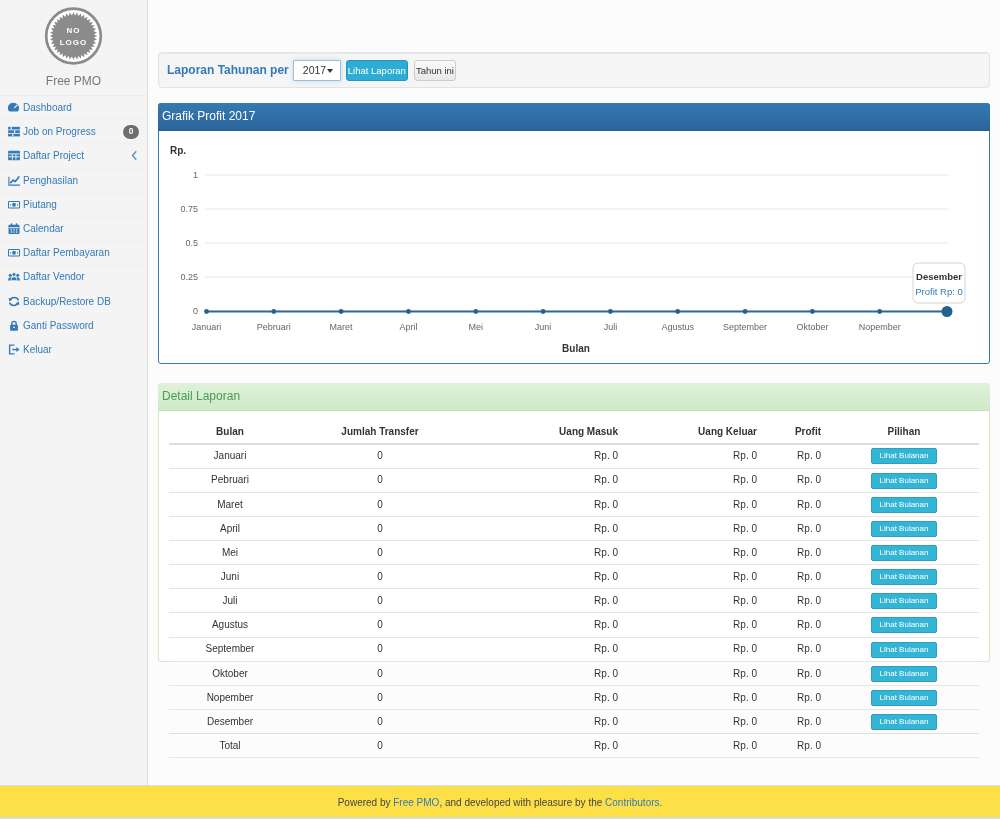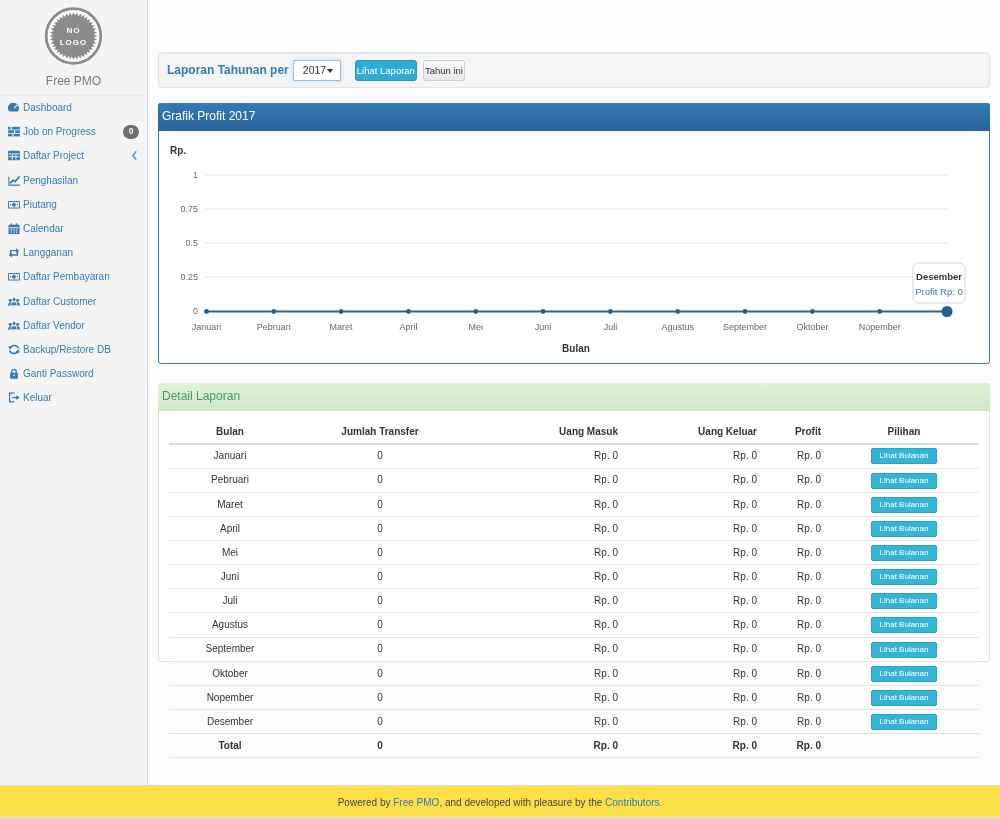--- a/index.html
+++ b/index.html
@@ -14,39 +14,39 @@
 #menu li { height:24.2px; border-bottom:1px solid #f0f0f1; display:flex; align-items:center; padding:0 6px 0 8px; color:#337ab7; font-size:10px; }
 #menu li svg { flex:0 0 auto; margin-right:3px; width:12px; height:11px; }
 #menu li span.txt { flex:1 1 auto; white-space:nowrap; overflow:hidden; }
 .badge0 { background:#6e6e6e; color:#fff; font-size:8.5px; font-weight:bold; border-radius:7px; padding:2px 5.5px; line-height:9.5px; margin-right:2px; }
 
 #content { position:absolute; left:148px; top:0; width:852px; height:785px; }
 .breadcrumb { position:absolute; left:10px; top:11px; width:832px; height:25px; background:#f5f5f5; border-radius:4px; padding:6.5px 15px; font-size:10px; color:#777; }
 .breadcrumb a { color:#337ab7; }
 .breadcrumb .sep { color:#ccc; padding:0 3px; }
 .well { position:absolute; left:10px; top:52px; width:832px; height:36px; background:#f5f5f5; border:1px solid #e3e3e3; border-radius:4px; box-shadow:inset 0 1px 1px rgba(0,0,0,.05); display:flex; align-items:center; padding:0 8px; }
-.sel { width:48px; height:21px; border:1px solid #9cc0dc; background:#fff; border-radius:1px; margin-right:14px; position:relative; font-size:10.5px; color:#333; line-height:19px; padding-left:9px; box-shadow:0 0 5px rgba(102,175,233,.35); }
+.sel { width:48px; height:21px; border:1px solid #9cc0dc; background:#fff; border-radius:1px; margin-right:5px; position:relative; font-size:10.5px; color:#333; line-height:19px; padding-left:9px; box-shadow:0 0 5px rgba(102,175,233,.35); }
 .sel:after { content:""; position:absolute; right:7px; top:8.5px; border-left:3px solid transparent; border-right:3px solid transparent; border-top:4px solid #333; }
 .well label { color:#337ab7; font-weight:bold; font-size:12px; margin-right:4px; }
 .btn { display:inline-block; height:21px; line-height:19px; font-size:9.5px; border-radius:3px; padding:0 1px; font-family:"Liberation Sans",sans-serif; }
 .btn-info { background:#2dadd3; border:1px solid #2496b8; color:#fff; margin-right:6px; }
 .btn-default { background:linear-gradient(#fbfbfb,#e8e8e8); border:1px solid #ccc; color:#333; }
 
 .panel { position:absolute; left:10px; width:832px; border-radius:3px; }
 .panel-hd { height:28px; line-height:27px; padding:0 4px; font-size:12px; border-radius:3px 3px 0 0; }
 #chartpanel { top:103px; height:261px; border:1px solid #337ab7; background:#fff; }
 #chartpanel .panel-hd { background:linear-gradient(#357ab2,#2c649c); border-bottom:1px solid #2a5f94; color:#fff; margin:-1px -1px 0 -1px; height:28px; }
 #detailpanel { top:383px; height:279px; border:1px solid #d6e9c6; background:#fff; }
 #detailpanel .panel-hd { background:linear-gradient(#e0f2d9,#d0e9c7); border-bottom:1px solid #c8e2bc; color:#459a5e; margin:-1px -1px 0 -1px; height:28px; }
 
 table.rpt { border-collapse:collapse; table-layout:fixed; width:810px; margin:9.5px auto 0 auto; font-size:10px; color:#333; }
 table.rpt th { font-weight:bold; padding:5px 8px; border-bottom:2px solid #ddd; line-height:12px; }
 table.rpt td { padding:3.6px 8px 3.2px; border-top:1px solid #e6e6e6; line-height:16px; }
 table.rpt tr.first td { border-top:none; }
-table.rpt tr.total td { border-top:1px solid #ddd; border-bottom:1px solid #e6e6e6; font-weight:bold; }
+table.rpt tr.total td { border-top:1px solid #ddd; border-bottom:1px solid #e6e6e6; font-weight:normal; }
 .c { text-align:center; } .r { text-align:right; }
 .btn-xs { display:inline-block; background:#35b5d5; border:1px solid #2d9fc0; color:#fff; font-size:8px; border-radius:2px; height:16px; line-height:14.5px; padding:0 8px; vertical-align:middle; }
 
 #footer { position:absolute; left:0; top:785px; width:1000px; height:49px; background:#fde047; border-top:1px solid #ddd; }
 #footer .inner { text-align:center; padding-top:11px; font-size:10px; color:#444; }
 #footer a { color:#337ab7; }
 #bottomstrip { position:absolute; left:0; top:817px; width:1000px; height:2px; background:#dcdcdd; }
 </style>
 </head>
 <body>
@@ -123,48 +123,26 @@
             <rect x="8.8" y="7.4" width="1.5" height="1.5"></rect>
             <rect x="2.6" y="10" width="1.5" height="1.5"></rect>
             <rect x="5.7" y="10" width="1.5" height="1.5"></rect>
             <rect x="8.8" y="10" width="1.5" height="1.5"></rect>
           </g>
         </svg>
         <span class="txt">Calendar</span>
       </li>
   <li>
         <svg width="15" height="13" viewBox="0 0 15 13">
-          <path fill="none" stroke="#337ab7" stroke-width="1.7" d="M3.2 9V4.2h7.3"></path>
-          <path fill="#337ab7" d="M10 1.2 14 4.2 10 7.2z"></path>
-          <path fill="none" stroke="#337ab7" stroke-width="1.7" d="M11.8 4.8v4.8H4.5"></path>
-          <path fill="#337ab7" d="M5 6.6 1 9.6l4 3z"></path>
-        </svg>
-        <span class="txt">Langganan</span>
-      </li>
-  <li>
-        <svg width="15" height="13" viewBox="0 0 15 13">
           <rect x="0.6" y="2.8" width="13.8" height="8" rx="0.8" fill="none" stroke="#337ab7" stroke-width="1.3"></rect>
           <circle cx="7.5" cy="6.8" r="2.4" fill="#337ab7"></circle>
           <rect x="2.6" y="5.9" width="1.1" height="1.8" fill="#337ab7"></rect>
           <rect x="11.3" y="5.9" width="1.1" height="1.8" fill="#337ab7"></rect>
         </svg>
         <span class="txt">Daftar Pembayaran</span>
-      </li>
-  <li>
-        <svg width="16" height="13" viewBox="0 0 16 13">
-          <g fill="#337ab7">
-            <circle cx="3.1" cy="4.8" r="2.1"></circle>
-            <path d="M0 11.8c0-2.6 1.3-4.3 3.1-4.3s3.1 1.7 3.1 4.3z"></path>
-            <circle cx="12.9" cy="4.8" r="2.1"></circle>
-            <path d="M9.8 11.8c0-2.6 1.3-4.3 3.1-4.3s3.1 1.7 3.1 4.3z"></path>
-            <circle cx="8" cy="3.8" r="2.6" stroke="#f4f4f5" stroke-width="1"></circle>
-            <path stroke="#f4f4f5" stroke-width="1" d="M3.9 12c0-3.1 1.7-5.1 4.1-5.1s4.1 2 4.1 5.1z"></path>
-          </g>
-        </svg>
-        <span class="txt">Daftar Customer</span>
       </li>
   <li>
         <svg width="16" height="13" viewBox="0 0 16 13">
           <g fill="#337ab7">
             <circle cx="3.1" cy="4.8" r="2.1"></circle>
             <path d="M0 11.8c0-2.6 1.3-4.3 3.1-4.3s3.1 1.7 3.1 4.3z"></path>
             <circle cx="12.9" cy="4.8" r="2.1"></circle>
             <path d="M9.8 11.8c0-2.6 1.3-4.3 3.1-4.3s3.1 1.7 3.1 4.3z"></path>
             <circle cx="8" cy="3.8" r="2.6" stroke="#f4f4f5" stroke-width="1"></circle>
             <path stroke="#f4f4f5" stroke-width="1" d="M3.9 12c0-3.1 1.7-5.1 4.1-5.1s4.1 2 4.1 5.1z"></path>

